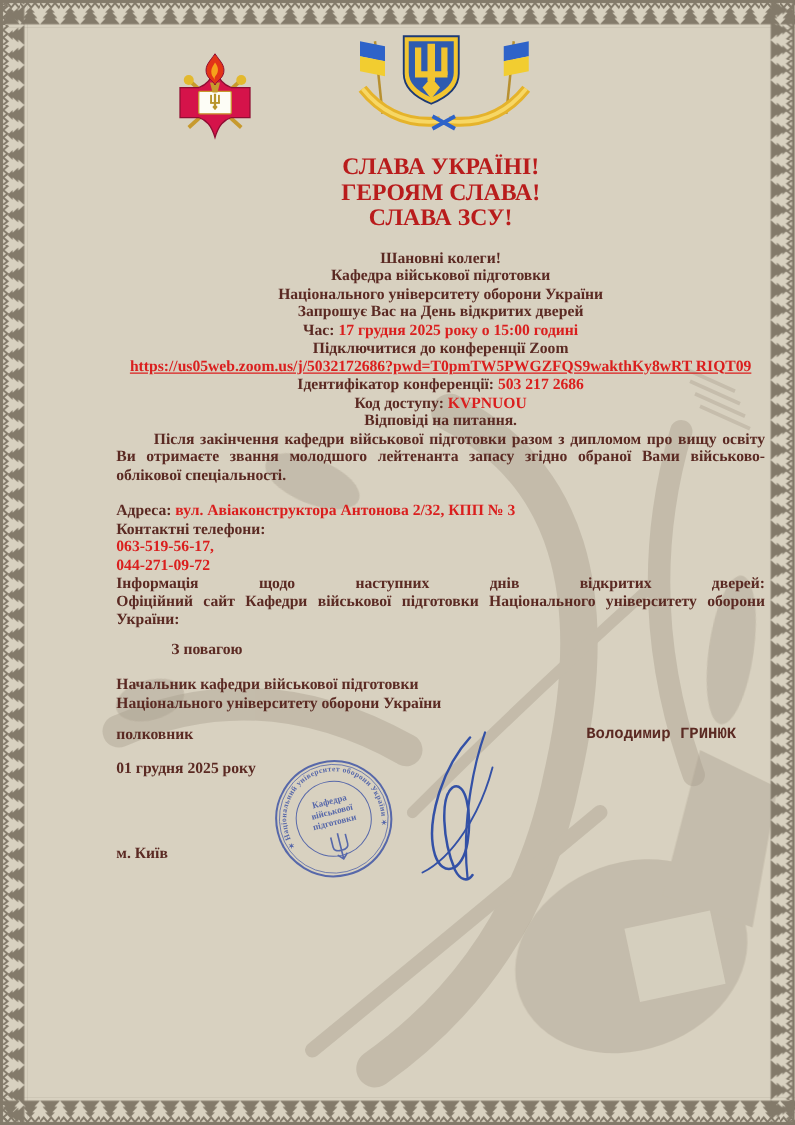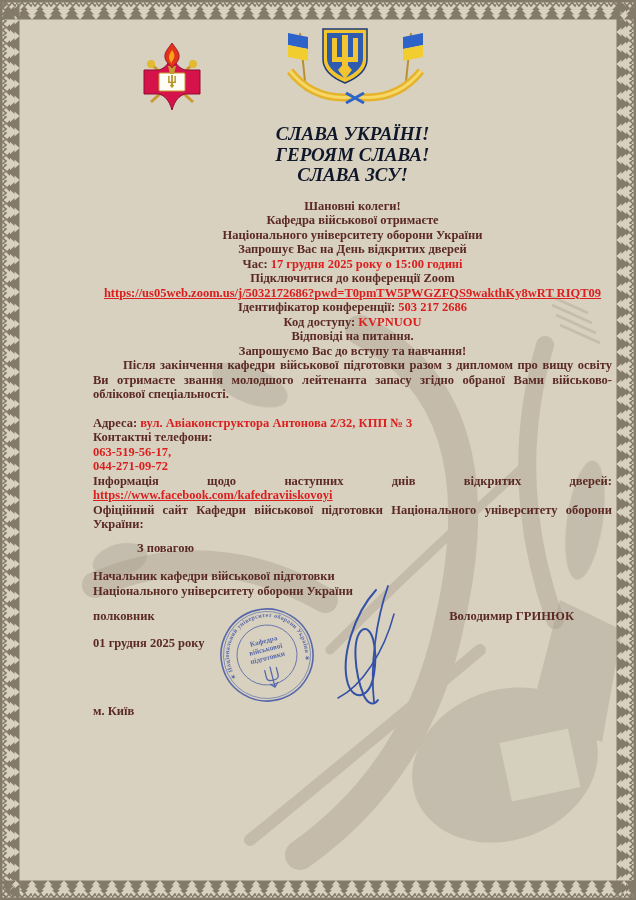--- a/index.html
+++ b/index.html
@@ -26,31 +26,31 @@
     position:absolute;left:22px;top:22px;right:22px;bottom:22px;
     padding:0 2px 0 71px;z-index:1;
     font-size:12.5px;line-height:14.5px;
   }
   .header{position:relative;height:102px;}
   .emblem{position:absolute;}
   #mod-emblem{left:46px;top:20px;}
   #trident-emblem{left:191px;top:5px;}
   .center{text-align:center;}
   .red{color:#da1f1e;}
-  .slogans{font-size:19px;line-height:20.5px;text-align:center;color:#0f172a;font-style:italic;}
+  .slogans{font-size:19px;line-height:20.5px;text-align:center;color:#b91c1c;}
   .intro{margin-top:13px;}
   .para{text-align:justify;text-indent:30px;}
   .addr-block{margin-top:14px;}
   .justify-all{text-align:justify;text-align-last:justify;}
   .justify{text-align:justify;}
   a.doc-link{color:#da1f1e;text-decoration:underline;cursor:pointer;word-break:break-all;}
   .regards{margin-top:9px;margin-left:44px;}
   .position-block{margin-top:14px;}
   .signoff-row{margin-top:11px;position:relative;}
-  .signer-name{position:absolute;right:38px;bottom:0;white-space:nowrap;}
+  .signer-name{position:absolute;right:23px;bottom:0;white-space:nowrap;font-family:Liberation Mono, monospace;}
   .date-line{margin-top:12px;}
   .city-line{margin-top:54px;}
   .overlay{position:absolute;z-index:3;pointer-events:none;}
   #stamp{left:214px;top:599px;}
   #signature{left:318px;top:580px;}
 </style>
 </head>
 <body>
 
 <div class="page">
@@ -155,52 +155,48 @@
     </div>
 
     <div class="slogans">
       <div>СЛАВА УКРАЇНІ!</div>
       <div>ГЕРОЯМ СЛАВА!</div>
       <div>СЛАВА ЗСУ!</div>
     </div>
 
     <div class="intro">
       <div class="center">Шановні колеги!</div>
-      <div class="center">Кафедра військової отримаєте</div>
+      <div class="center">Кафедра військової підготовки</div>
       <div class="center">Національного університету оборони України</div>
       <div class="center">Запрошує Вас на День відкритих дверей</div>
       <div class="center">
         <span>Час: </span><span class="red">17 грудня  2025 року о 15:00 годині</span>
       </div>
       <div class="center">Підключитися до конференції Zoom</div>
       <div class="center">
         <a class="doc-link">https://us05web.zoom.us/j/5032172686?pwd=T0pmTW5PWGZFQS9wakthKy8wRT RIQT09</a>
       </div>
       <div class="center">
         <span>Ідентифікатор конференції: </span><span class="red">503 217 2686</span>
       </div>
       <div class="center">
         <span>Код доступу: </span><span class="red">KVPNUOU</span>
       </div>
       <div class="center">Відповіді на питання.</div>
-      <div class="center">Запрошуємо Вас до вступу та навчання!</div>
       <div class="para">Після закінчення кафедри військової підготовки разом з дипломом про вищу освіту Ви отримаєте звання молодшого лейтенанта запасу згідно обраної Вами військово-облікової спеціальності.</div>
     </div>
 
     <div class="addr-block">
       <div>
         <span>Адреса: </span><span class="red">вул. Авіаконструктора Антонова 2/32, КПП № 3</span>
       </div>
       <div>Контактні телефони:</div>
       <div class="red">063-519-56-17,</div>
       <div class="red">044-271-09-72</div>
       <div class="justify-all">Інформація щодо наступних днів відкритих дверей:</div>
-      <div>
-        <a class="doc-link">https://www.facebook.com/kafedraviiskovoyi</a>
-      </div>
       <div class="justify">Офіційний сайт Кафедри військової підготовки Національного університету оборони України:</div>
     </div>
 
     <div class="regards">З повагою</div>
     <div class="position-block">
       <div>Начальник кафедри військової підготовки</div>
       <div>Національного університету оборони України</div>
     </div>
     <div class="signoff-row">
       <div>полковник</div>

